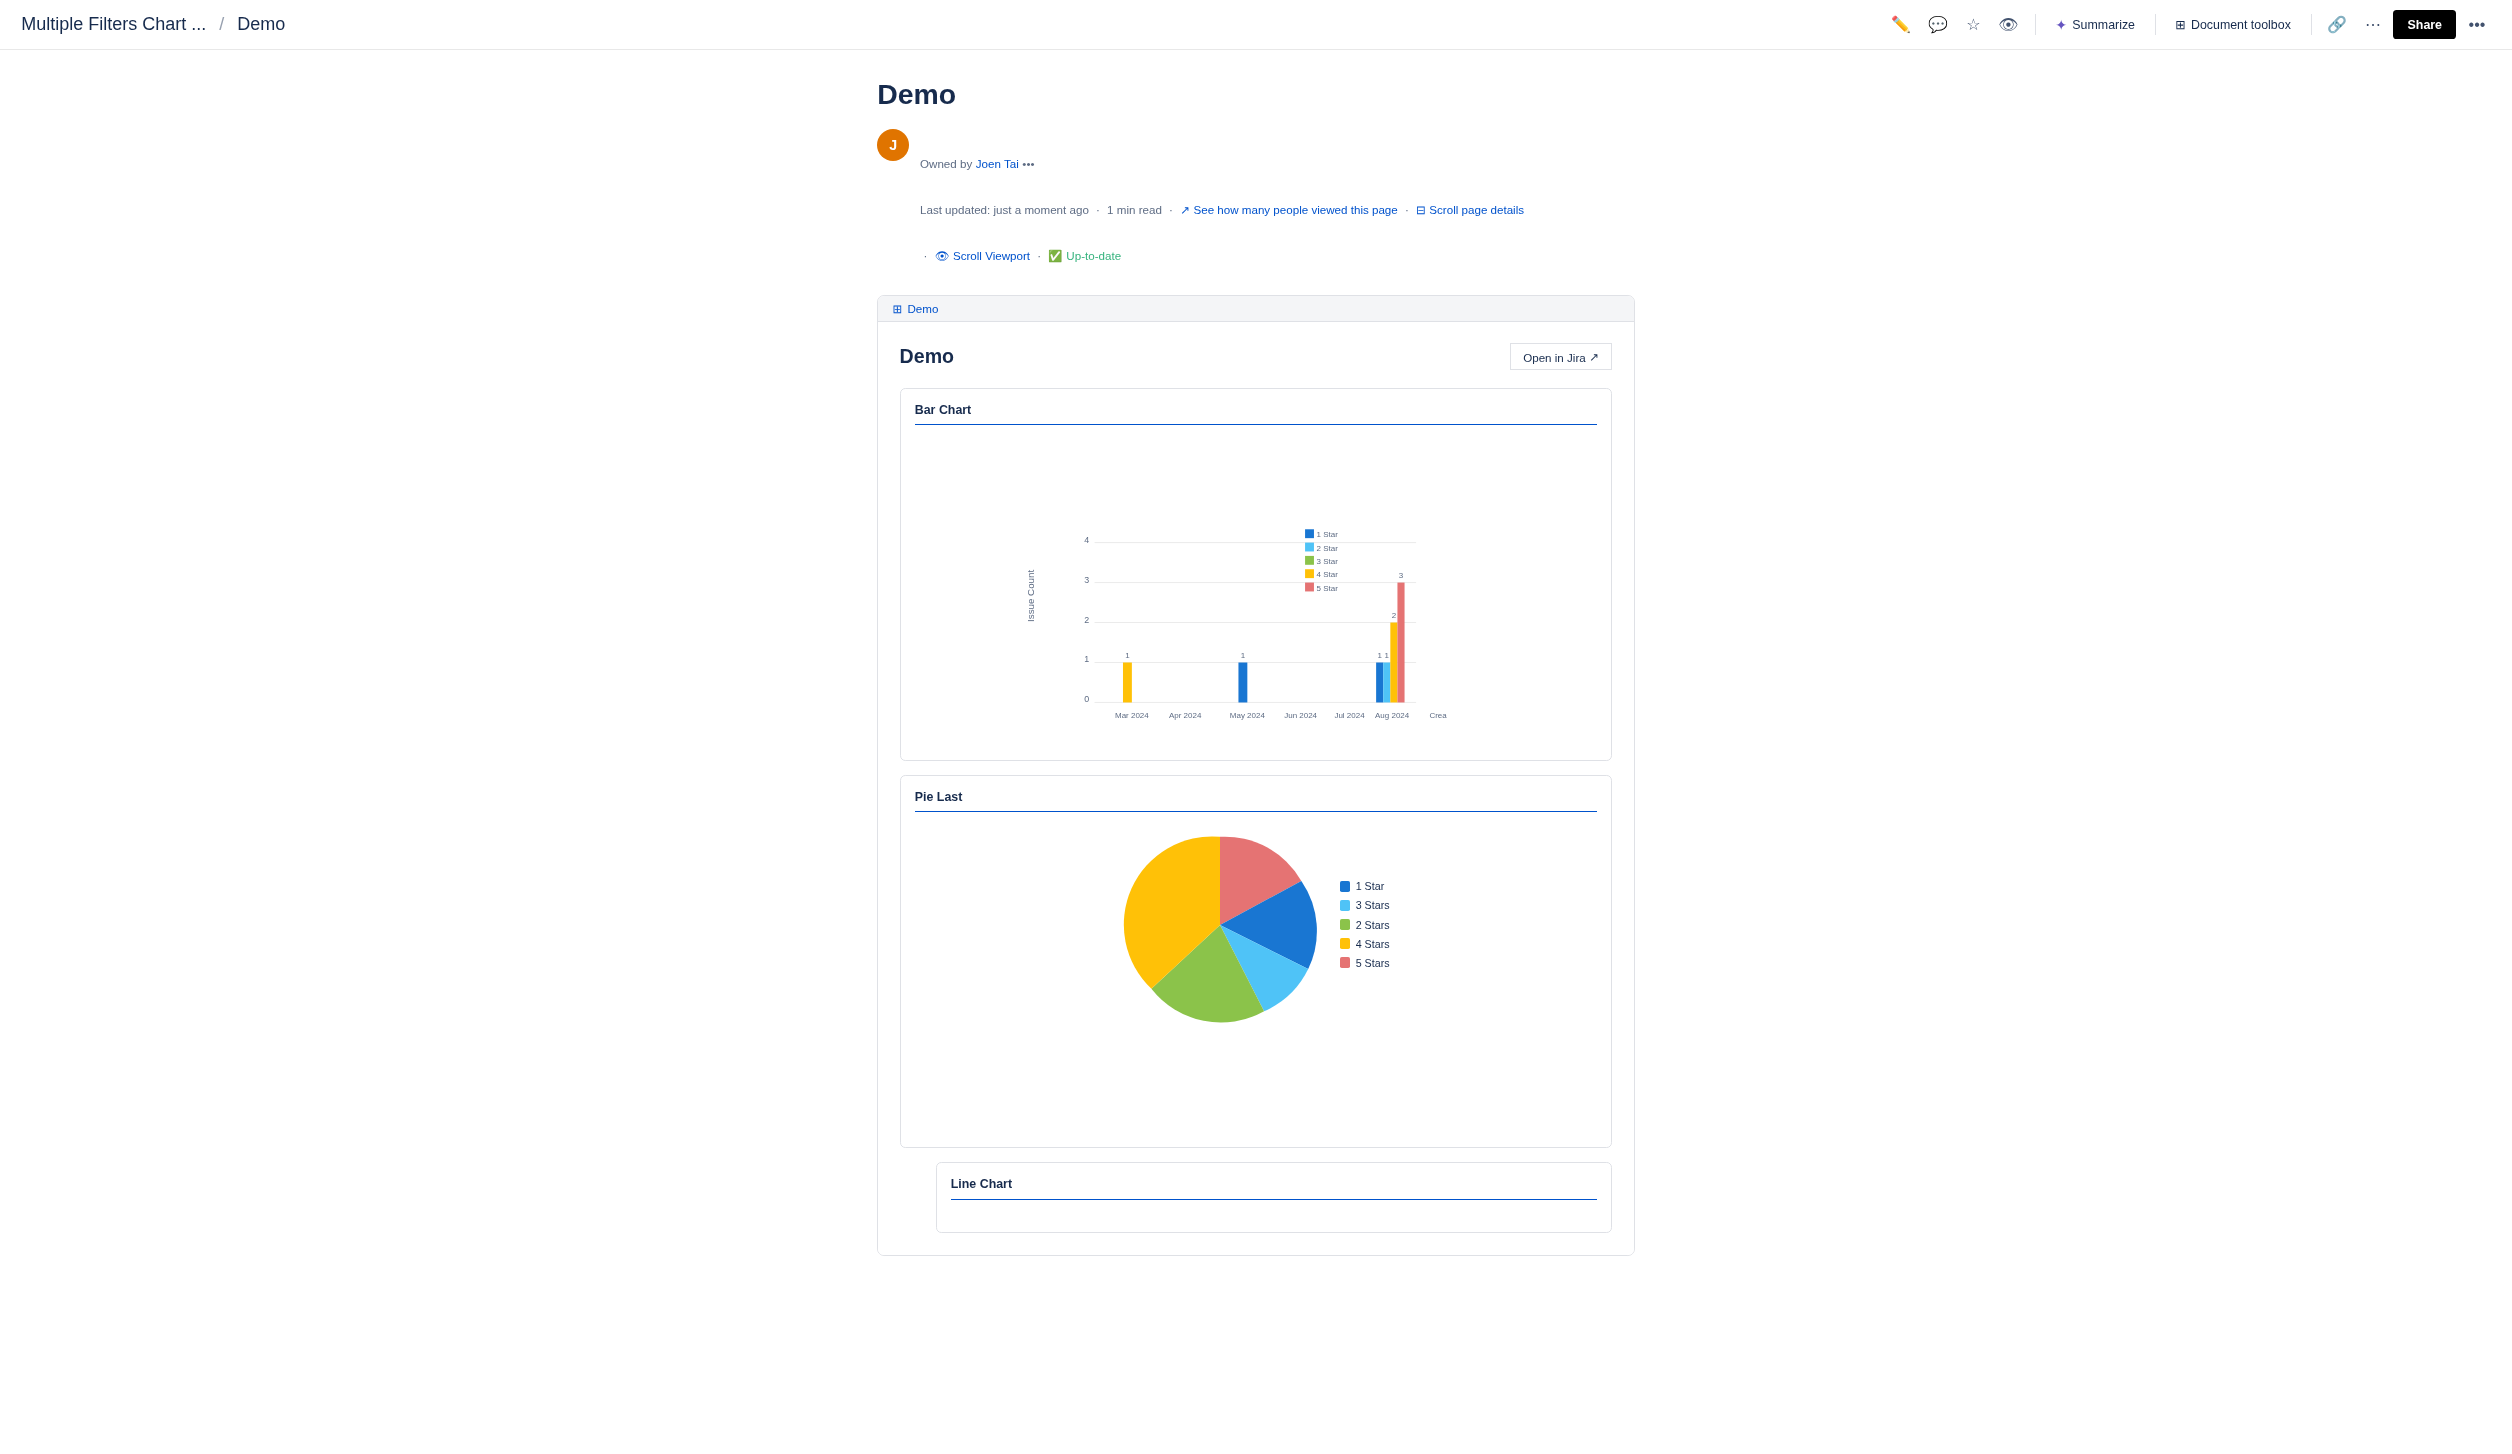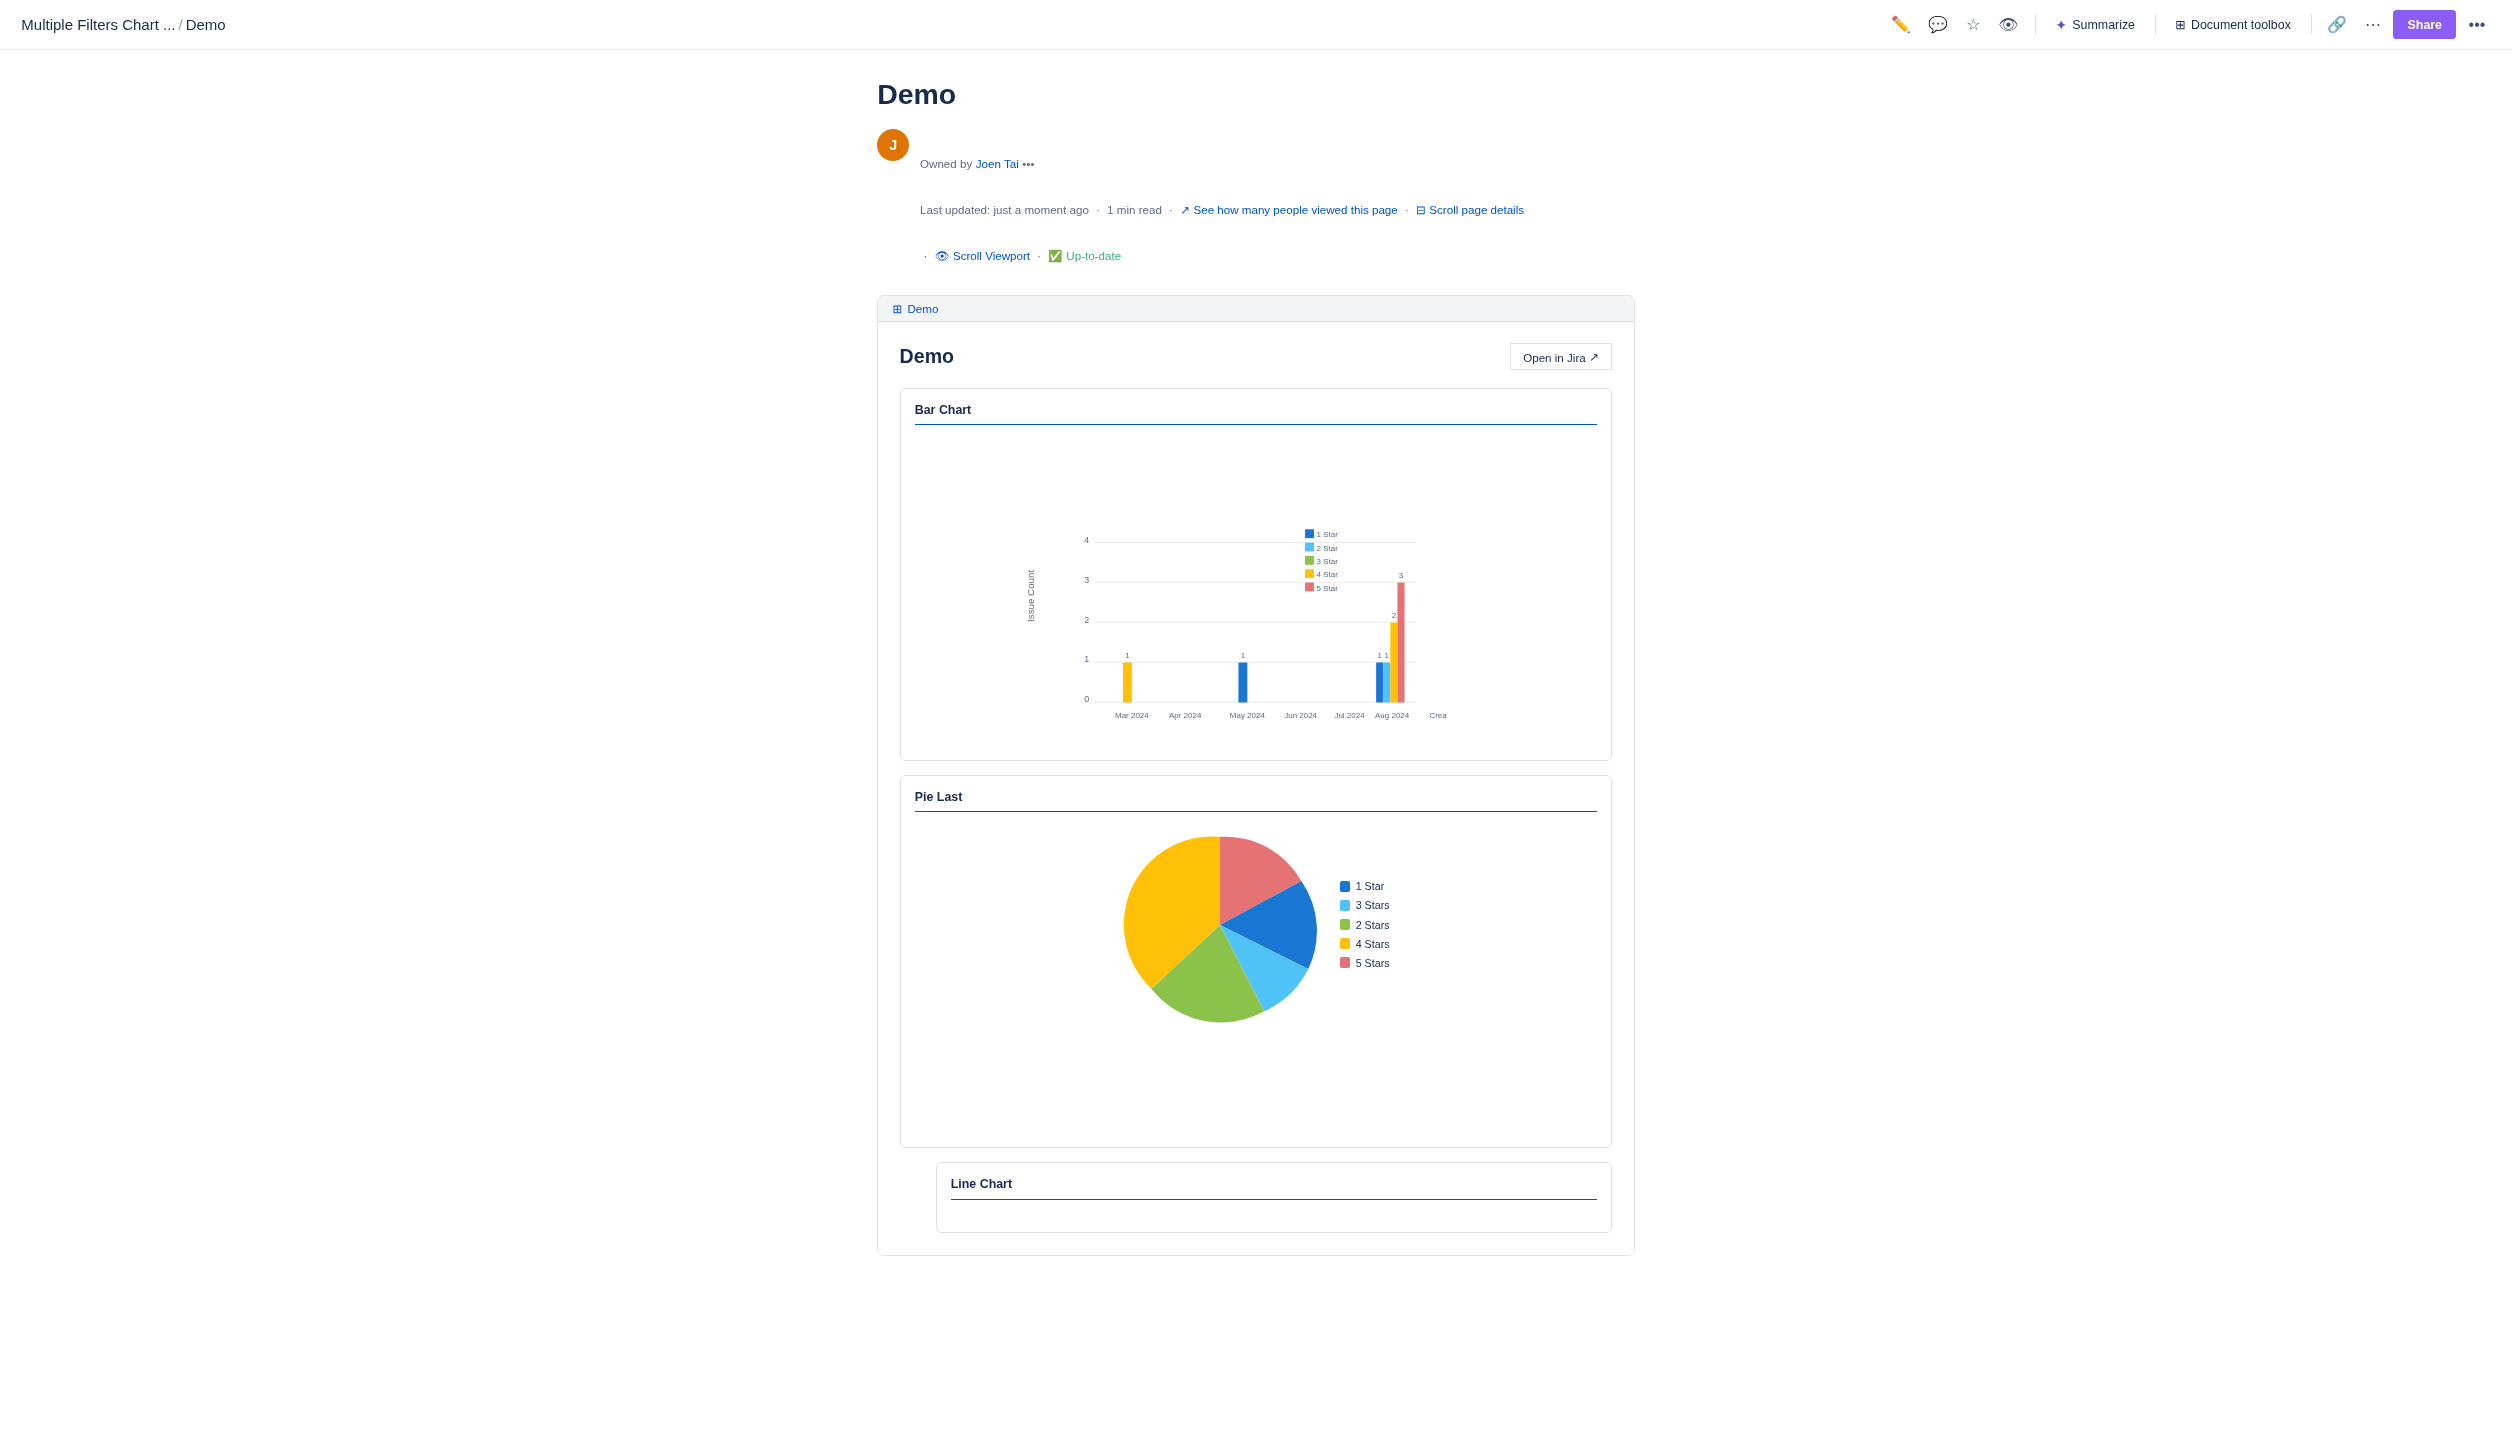--- a/index.html
+++ b/index.html
@@ -14,22 +14,22 @@
       height: 50px;
       border-bottom: 0.9px solid #e8e8e8;
       position: sticky;
       top: 0;
       background: #fff;
       z-index: 100;
     }
     .breadcrumb {
       display: flex;
       align-items: center;
-      gap: 3px;
-      font-size: 15px;
+      gap: 13px;
+      font-size: 18px;
       color: #172b4d;
     }
     .breadcrumb-sep { color: #97a0af; }
     .breadcrumb-link { color: #172b4d; text-decoration: none; }
     .header-actions {
       display: flex;
       align-items: center;
       gap: 7.1px;
     }
     .icon-btn {
@@ -63,21 +63,21 @@
       gap: 5.3px;
       background: none;
       border: none;
       cursor: pointer;
       font-size: 12.4px;
       color: #172b4d;
       padding: 5.3px 9px;
       border-radius: 3.6px;
     }
     .share-btn {
-      background: #8b5cf6;
+      background: #000000;
       color: #fff;
       border: none;
       border-radius: 3.6px;
       padding: 7.1px 14.2px;
       font-size: 12.4px;
       font-weight: 600;
       cursor: pointer;
     }
     .more-btn {
       background: none;

